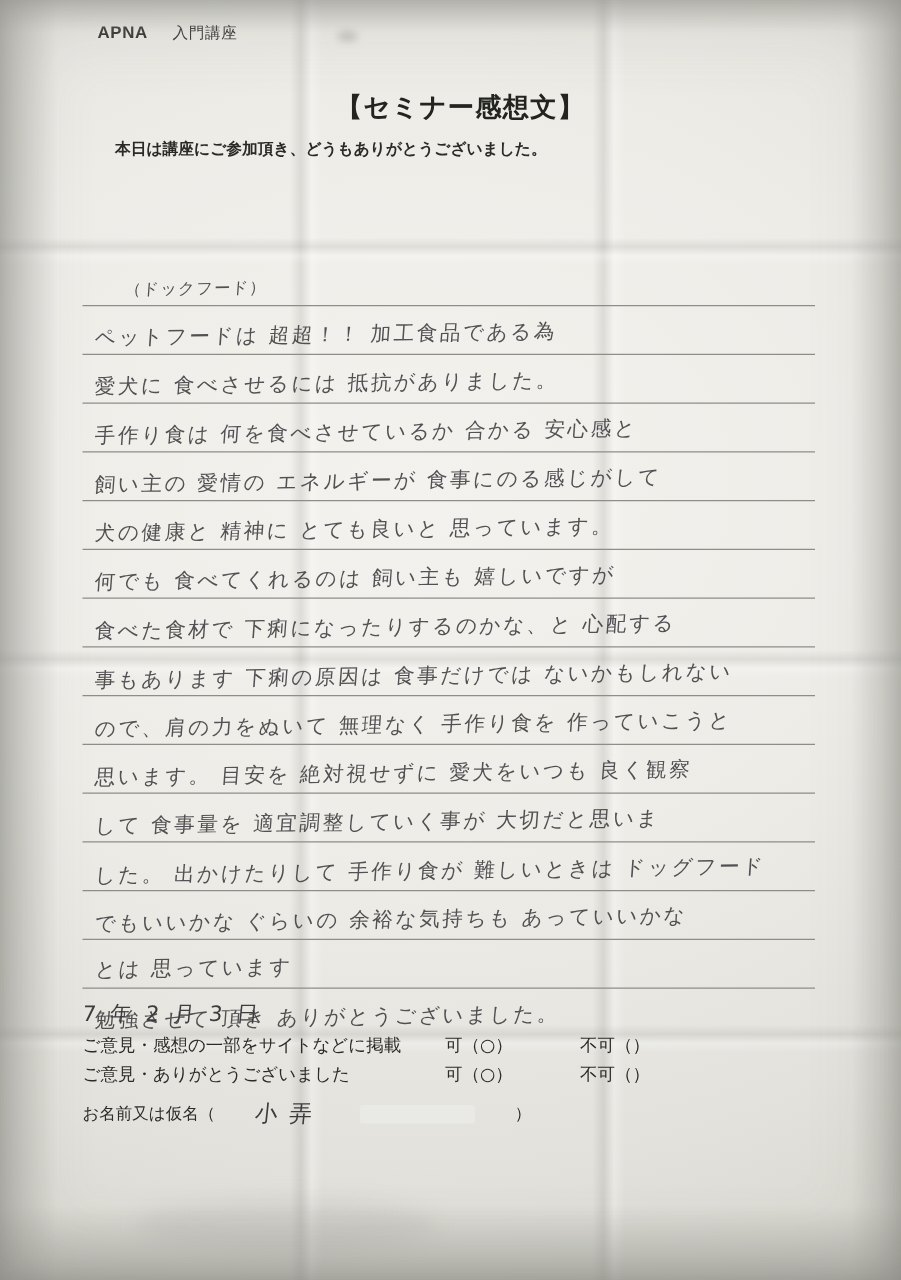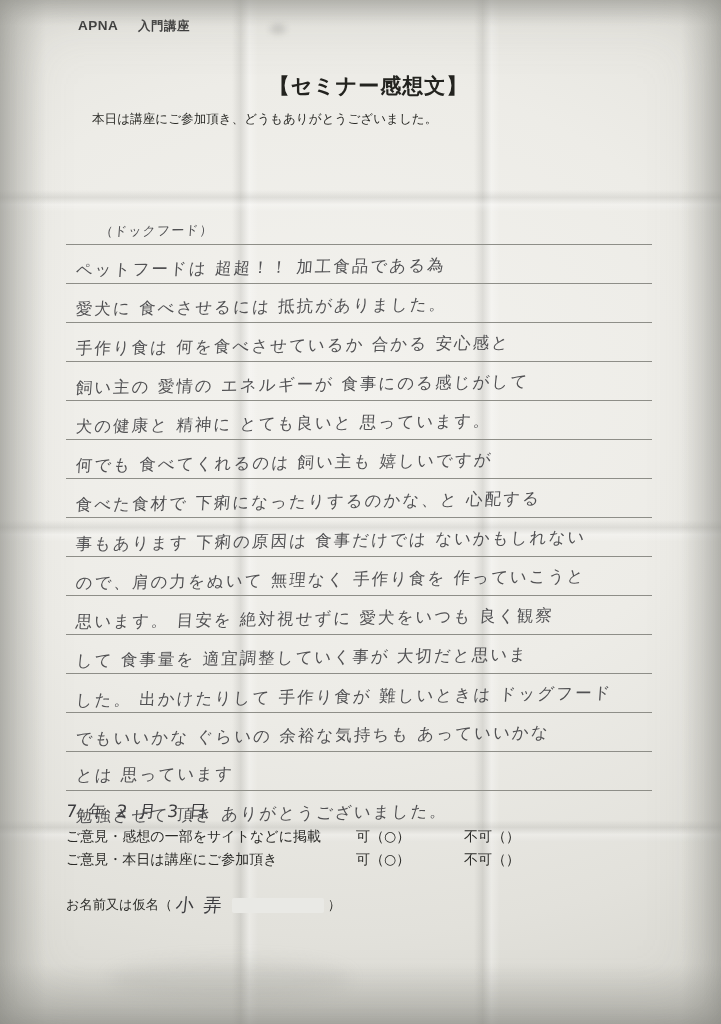--- a/index.html
+++ b/index.html
@@ -81,21 +81,21 @@
     top: 18px;
     font-family: "Liberation Sans", sans-serif;
     font-size: 13.5px;
     font-weight: bold;
     color: #3b3b3b;
     letter-spacing: 0.5px;
   }
   .header-id .sub {
     margin-left: 16px;
     font-size: 12.5px;
-    font-weight: bold;
+    font-weight: normal;
   }
 
   .title {
     position: absolute;
     left: 0;
     right: 0;
     top: 72px;
     text-align: center;
     font-family: "DejaVu Sans", sans-serif;
     font-size: 21px;
@@ -107,20 +107,21 @@
 
   .intro {
     position: absolute;
     left: 92px;
     top: 108px;
     width: 540px;
     font-family: "DejaVu Sans", sans-serif;
     font-size: 12.6px;
     line-height: 22px;
     color: #2a2a26;
+    font-weight: bold;
   }
   .intro div { white-space: nowrap; }
   .intro .l2 { padding-left: 0px; }
   .intro .l3 { padding-left: 0px; }
 
   
   .lines {
     position: absolute;
     left: 66px;
     top: 206px;
@@ -175,21 +176,22 @@
     font-size: 14px;
   }
   .frow .label { width: 290px; }
   .frow .opt-ok { width: 108px; }
   .frow .opt-no { width: 100px; }
   .name-row {
     display: flex;
     align-items: center;
     height: 30px;
     font-size: 13.2px;
-    margin-top: 16px;
+    margin-top: 2px;
+    gap: 28px;
   }
   .name-hand {
     font-family: "DejaVu Sans", sans-serif;
     font-size: 18px;
     color: #3c3c3f;
     letter-spacing: 2px;
     transform: skewX(-6deg);
     display: inline-block;
     margin: 0 4px;
   }
@@ -303,21 +305,21 @@
         <span class="label">ご意見・感想の一部をサイトなどに掲載</span>
         <span class="opt-ok">
           <span>可（</span><span class="mark">○</span><span>）</span>
         </span>
         <span class="opt-no">
           <span>不可（</span><span class="mark"></span><span>）</span>
         </span>
       </div>
 
       <div class="frow">
-        <span class="label">ご意見・本日は講座にご参加頂き</span>
+        <span class="label">ご意見・ありがとうございました</span>
         <span class="opt-ok">
           <span>可（</span><span class="mark">○</span><span>）</span>
         </span>
         <span class="opt-no">
           <span>不可（</span><span class="mark"></span><span>）</span>
         </span>
       </div>
 
       <div class="name-row">
         <span>お名前又は仮名（</span>

